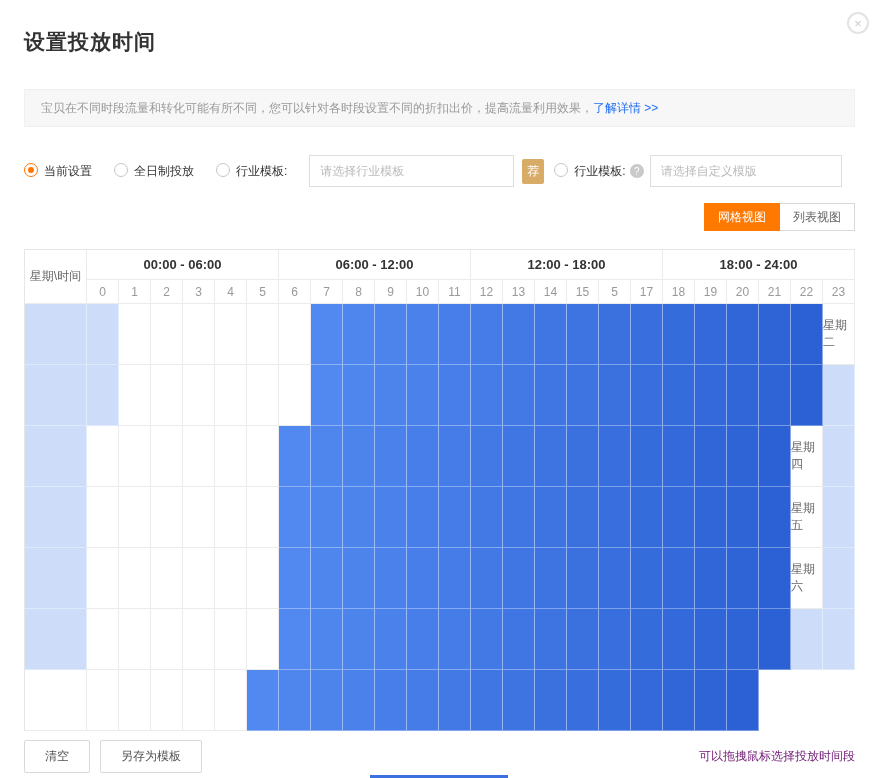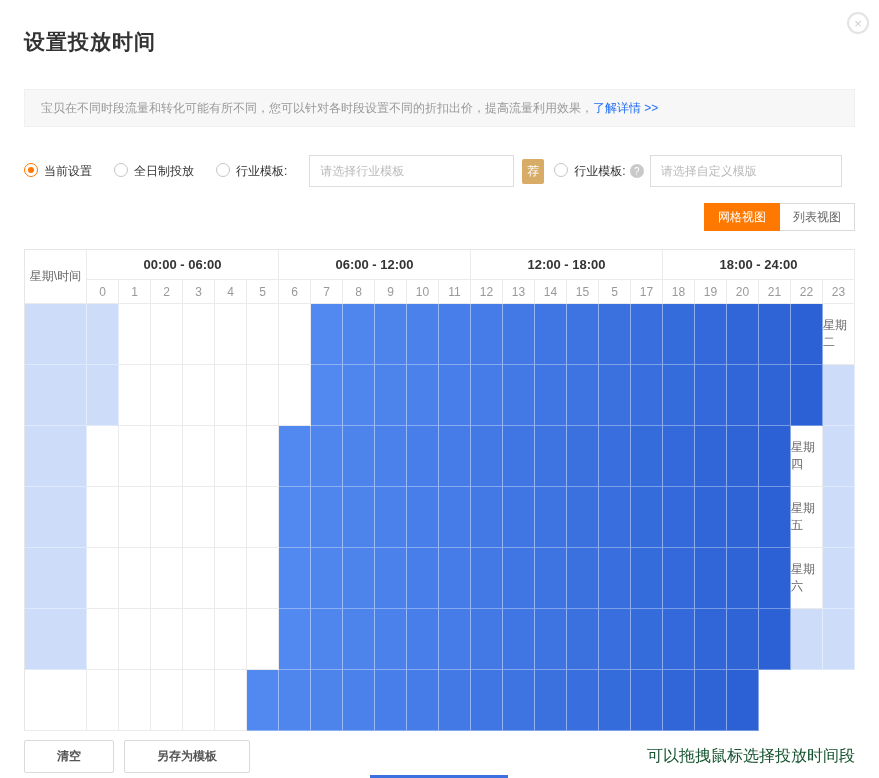--- a/index.html
+++ b/index.html
@@ -69,24 +69,24 @@
   .trange { grid-column: span 6; font-size: 13px; font-weight: bold; color: #333; }
   .hour { font-size: 12px; color: #999; }
   .day { font-size: 12px; color: #666; }
   .cell { background: #fff; cursor: pointer; }
   .cell.filled {
     border-right-color: rgba(255,255,255,.45);
     border-bottom-color: rgba(255,255,255,.35);
   }
   .footer { margin-top: 9px; display: flex; align-items: center; }
   .fbtn {
-    padding: 7px 32px; border: 1px solid #d9d9d9; background: #fff; font-size: 12px;
-    color: #555; border-radius: 2px; margin-right: 10px; cursor: pointer; white-space: nowrap; font-weight: bold;
-  }
-  .hint { margin-left: auto; font-size: 16px; color: #14532d; }
+    padding: 7px 20px; border: 1px solid #d9d9d9; background: #fff; font-size: 12px;
+    color: #555; border-radius: 2px; margin-right: 10px; cursor: pointer; white-space: nowrap;
+  }
+  .hint { margin-left: auto; font-size: 12px; color: #701a75; }
   .bottom-bar { position: absolute; bottom: 0; left: 370px; width: 138px; height: 3px; background: #3c6fdf; }
 </style>
 </head>
 <body>
 
 <div class="dialog">
 
   <div class="close">×</div>
 
   <h1 class="title">设置投放时间</h1>

